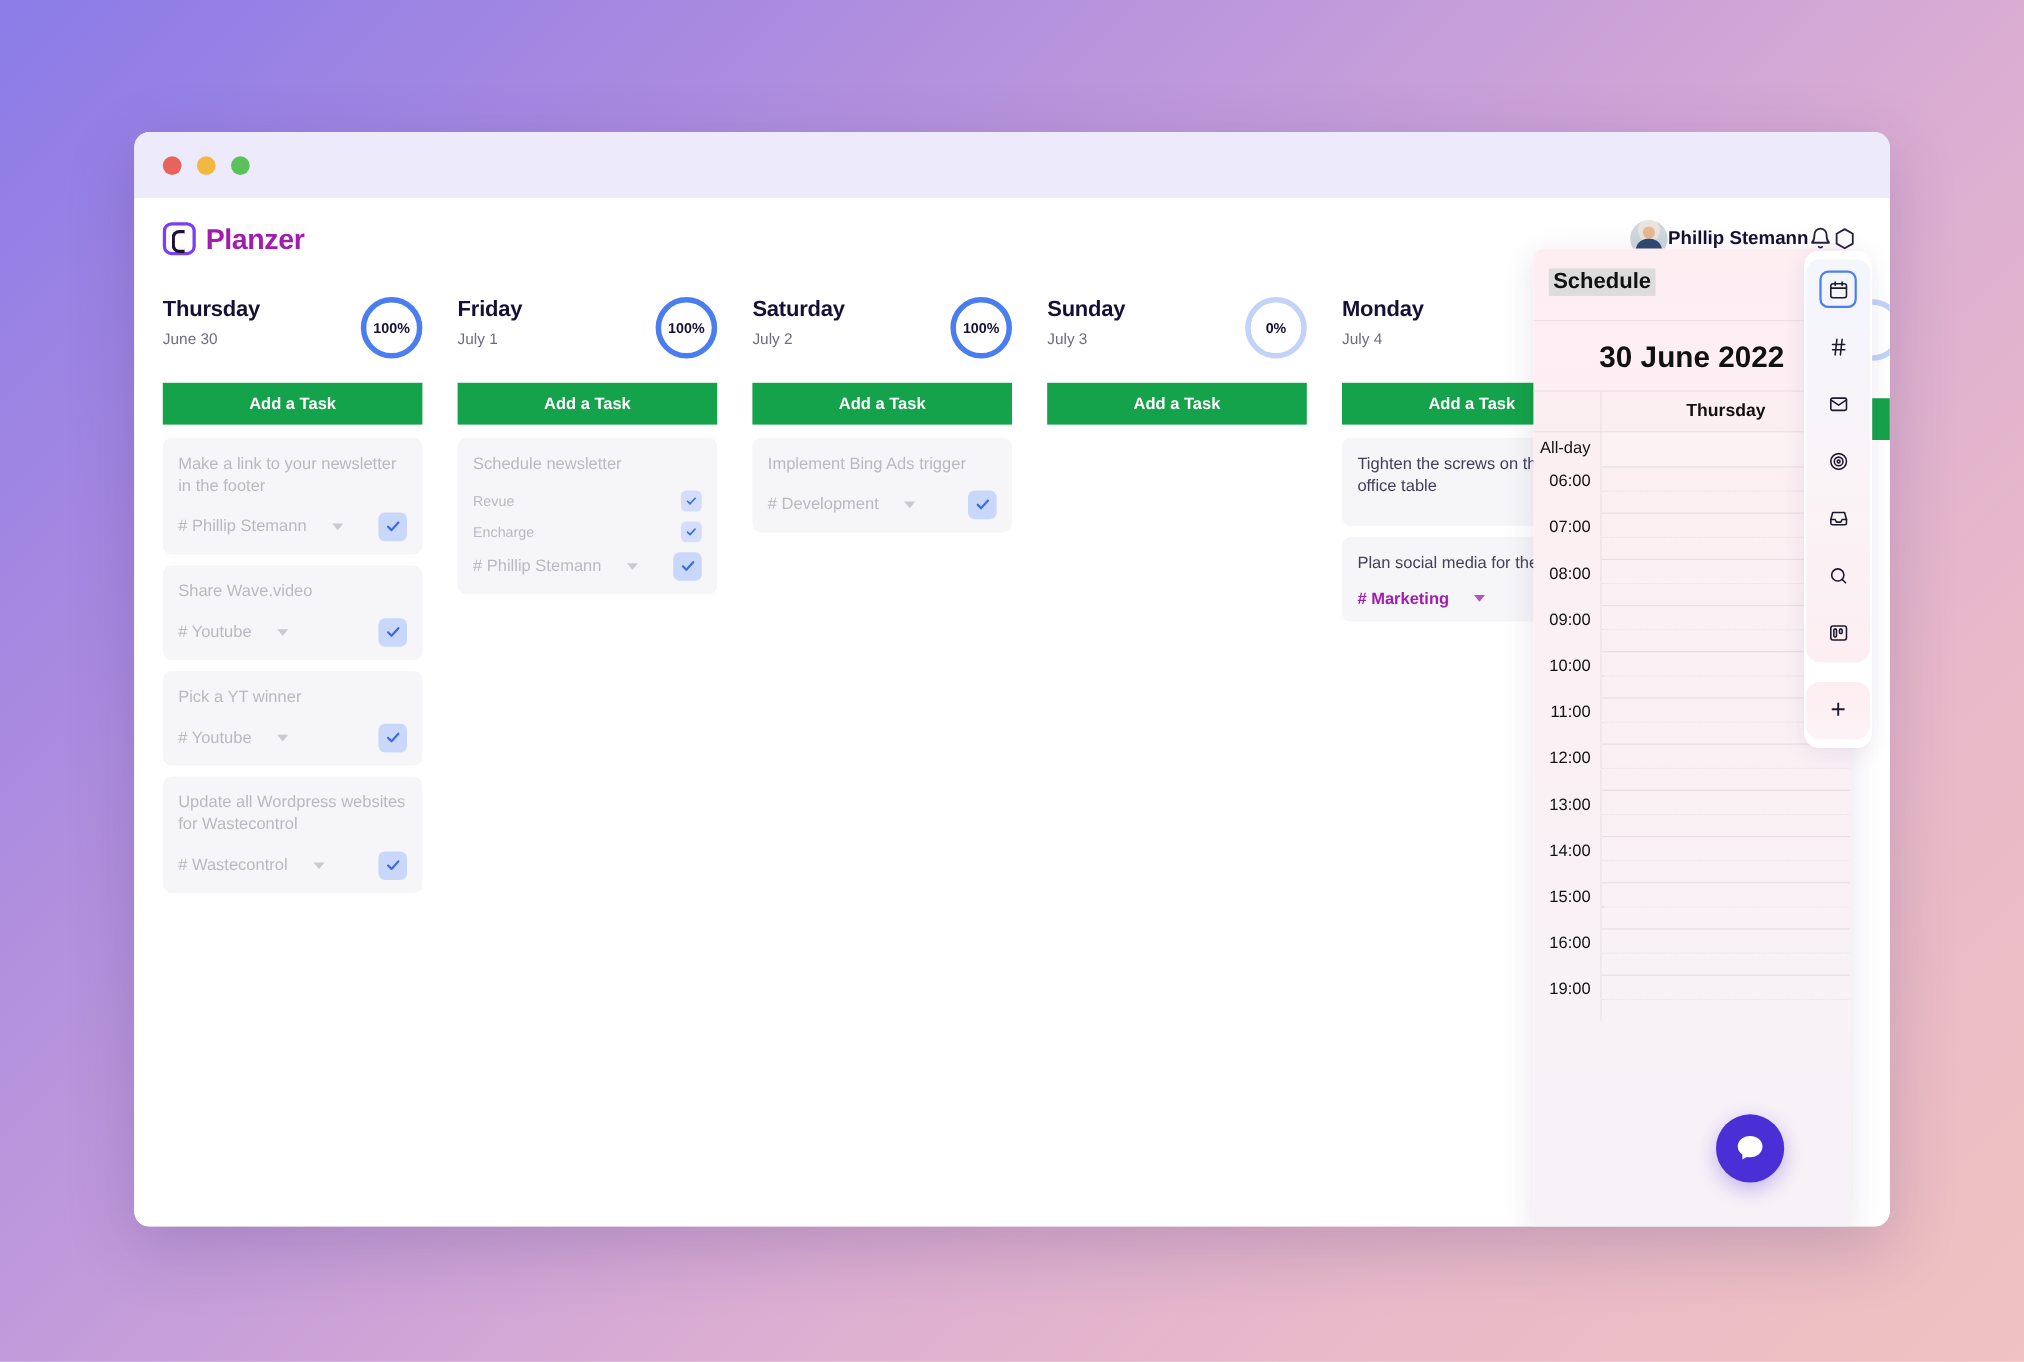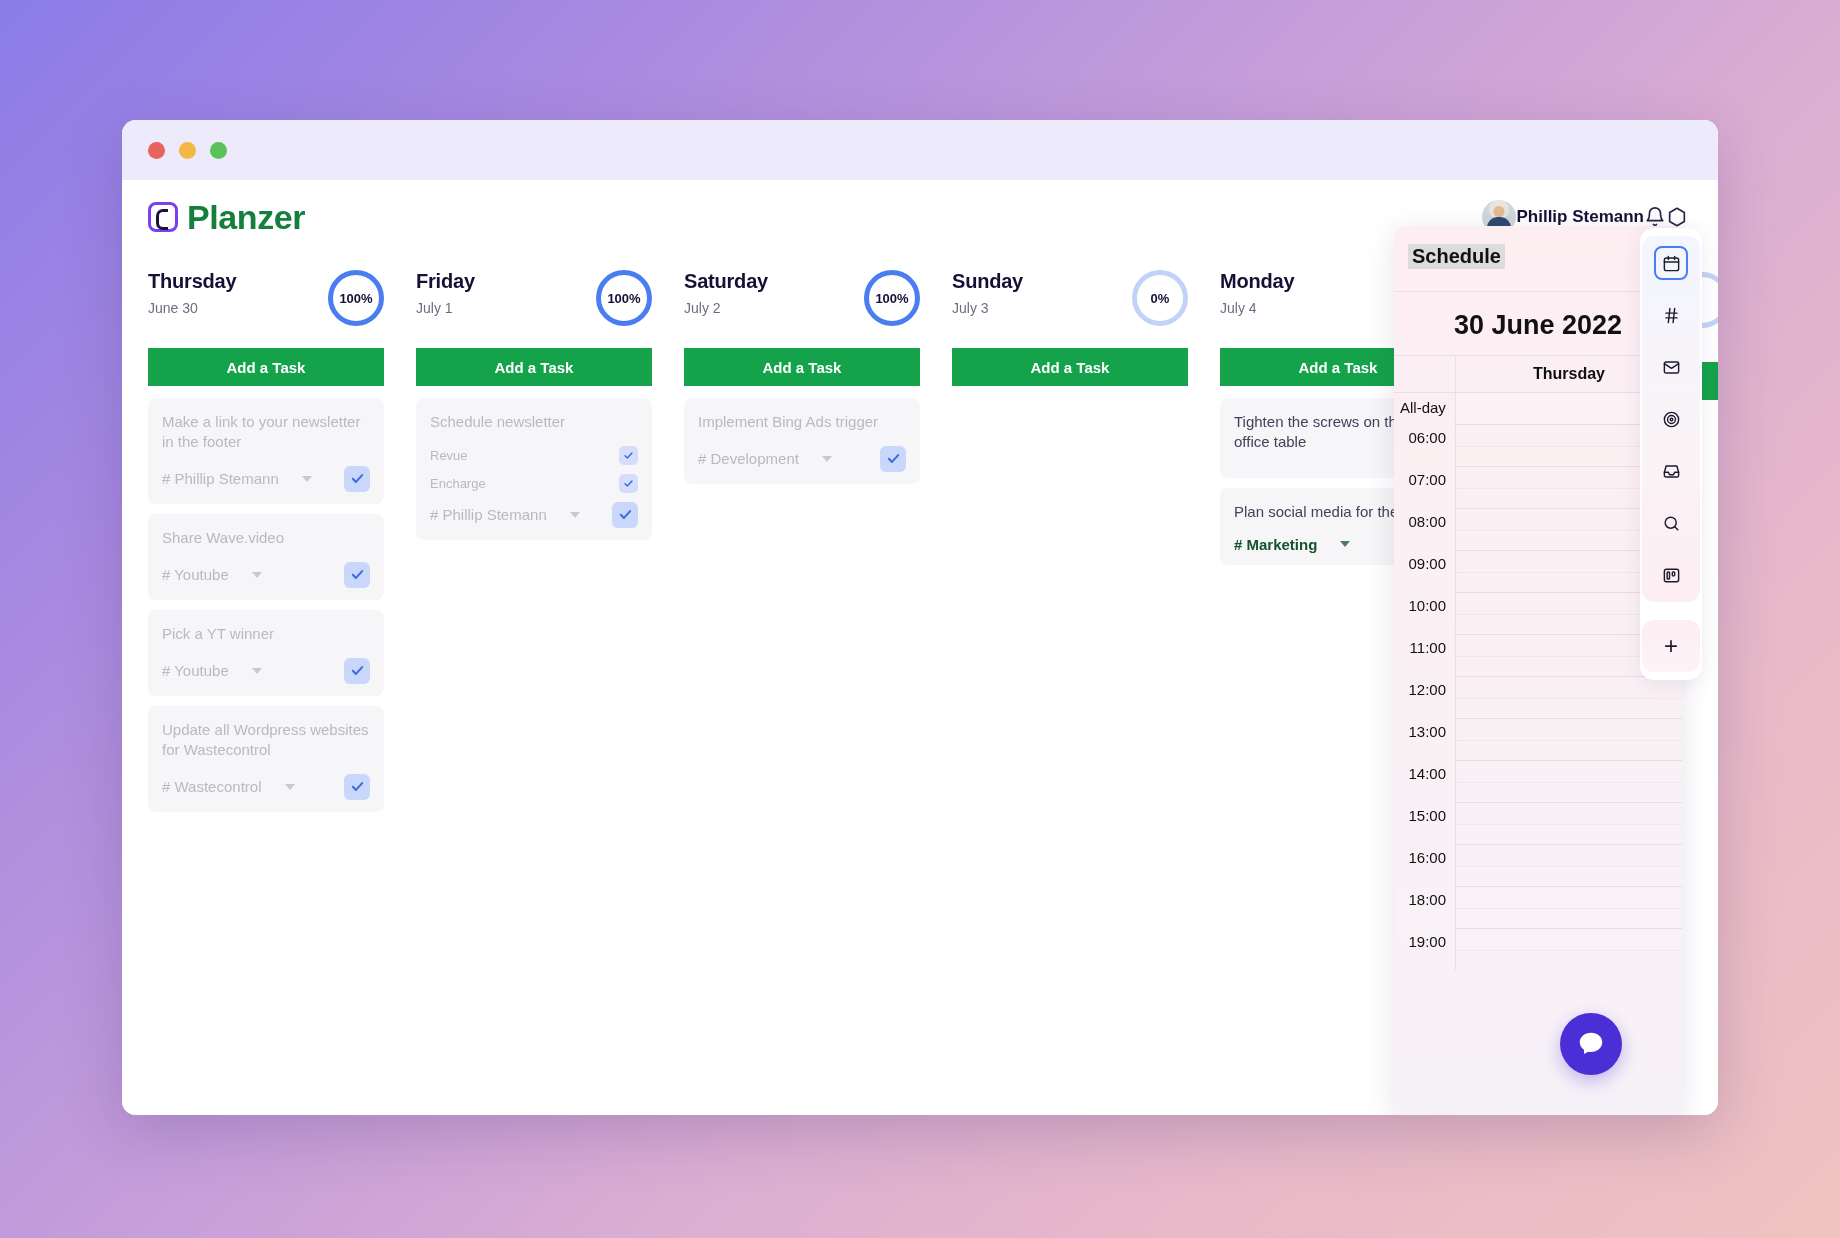--- a/index.html
+++ b/index.html
@@ -61,23 +61,23 @@
   #brand-mark::after {
     content: "";
     position: absolute;
     left: 5px; top: 4px;
     width: 9px; height: 15px;
     border: 3px solid #1a1333;
     border-right: none;
     border-radius: 7px 0 0 7px;
   }
   #brand-name {
-    font-size: 34px;
+    font-size: 26px;
     font-weight: bold;
-    color: #15803d;
+    color: #a21caf;
     letter-spacing: -.4px;
   }
 
   #header-right { display: flex; align-items: center; }
   #avatar {
     width: 34px; height: 34px;
     border-radius: 50%;
     background: radial-gradient(circle at 50% 28%, #e9e4dd 0 34%, #cfd6dd 34% 100%);
     position: relative; overflow: hidden;
     flex: none;
@@ -165,21 +165,21 @@
   .subtask-label { font-size: 13px; color:#b9b9c2; }
   .mini-check {
     width: 19px; height: 19px; border-radius: 5px;
     background:#d4ddfb;
     display:flex; align-items:center; justify-content:center;
   }
   .mini-check svg { width: 11px; height: 11px; color:#3c6ae0; }
 
   .task-foot { display:flex; align-items:center; justify-content:space-between; }
   .tag { font-size: 15px; color:#b9b9c2; display:flex; align-items:center; gap:23px; }
-  .task-card.pending .tag { color:#14532d; font-weight:bold;text-align:right; }
+  .task-card.pending .tag { color:#a21caf; font-weight:bold;text-align:right; }
   .caret { width:0;height:0;border-left:5px solid transparent;border-right:5px solid transparent;border-top:6px solid currentColor; opacity:.75;}
   .check-box {
     width: 26px; height: 26px; border-radius: 6px;
     background:#c9d7fb;
     display:flex; align-items:center; justify-content:center;
     flex:none; cursor:pointer;
   }
   .check-box svg { width: 15px; height: 15px; color:#3c6ae0; }
 
   
@@ -561,24 +561,20 @@
         </div>
         <div class="hour-block">
           <div class="gutter">15:00</div>
           <div class="slot"></div>
         </div>
         <div class="hour-block">
           <div class="gutter">16:00</div>
           <div class="slot"></div>
         </div>
         <div class="hour-block">
-          <div class="gutter">18:00</div>
-          <div class="slot"></div>
-        </div>
-        <div class="hour-block">
           <div class="gutter">19:00</div>
           <div class="slot"></div>
         </div>
       </div>
   </div>
 
   <div id="right-rail">
     <div id="rail-group">
         <div class="rail-btn active">
           <svg viewBox="0 0 24 24" fill="none" stroke="currentColor" stroke-width="1.8" stroke-linecap="round" stroke-linejoin="round">

